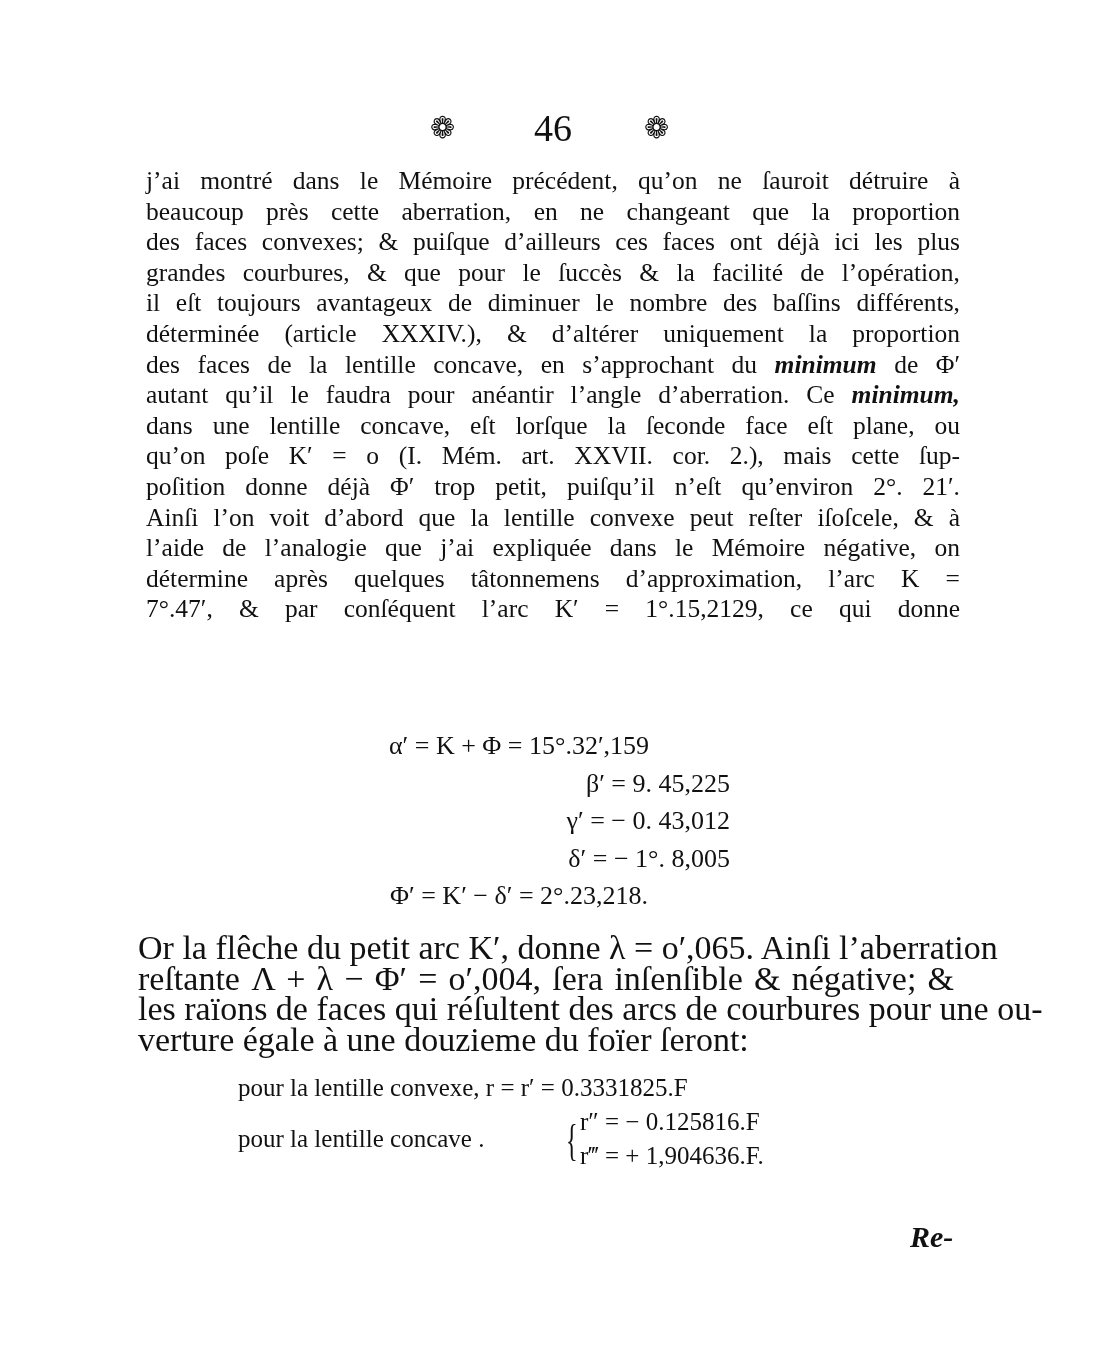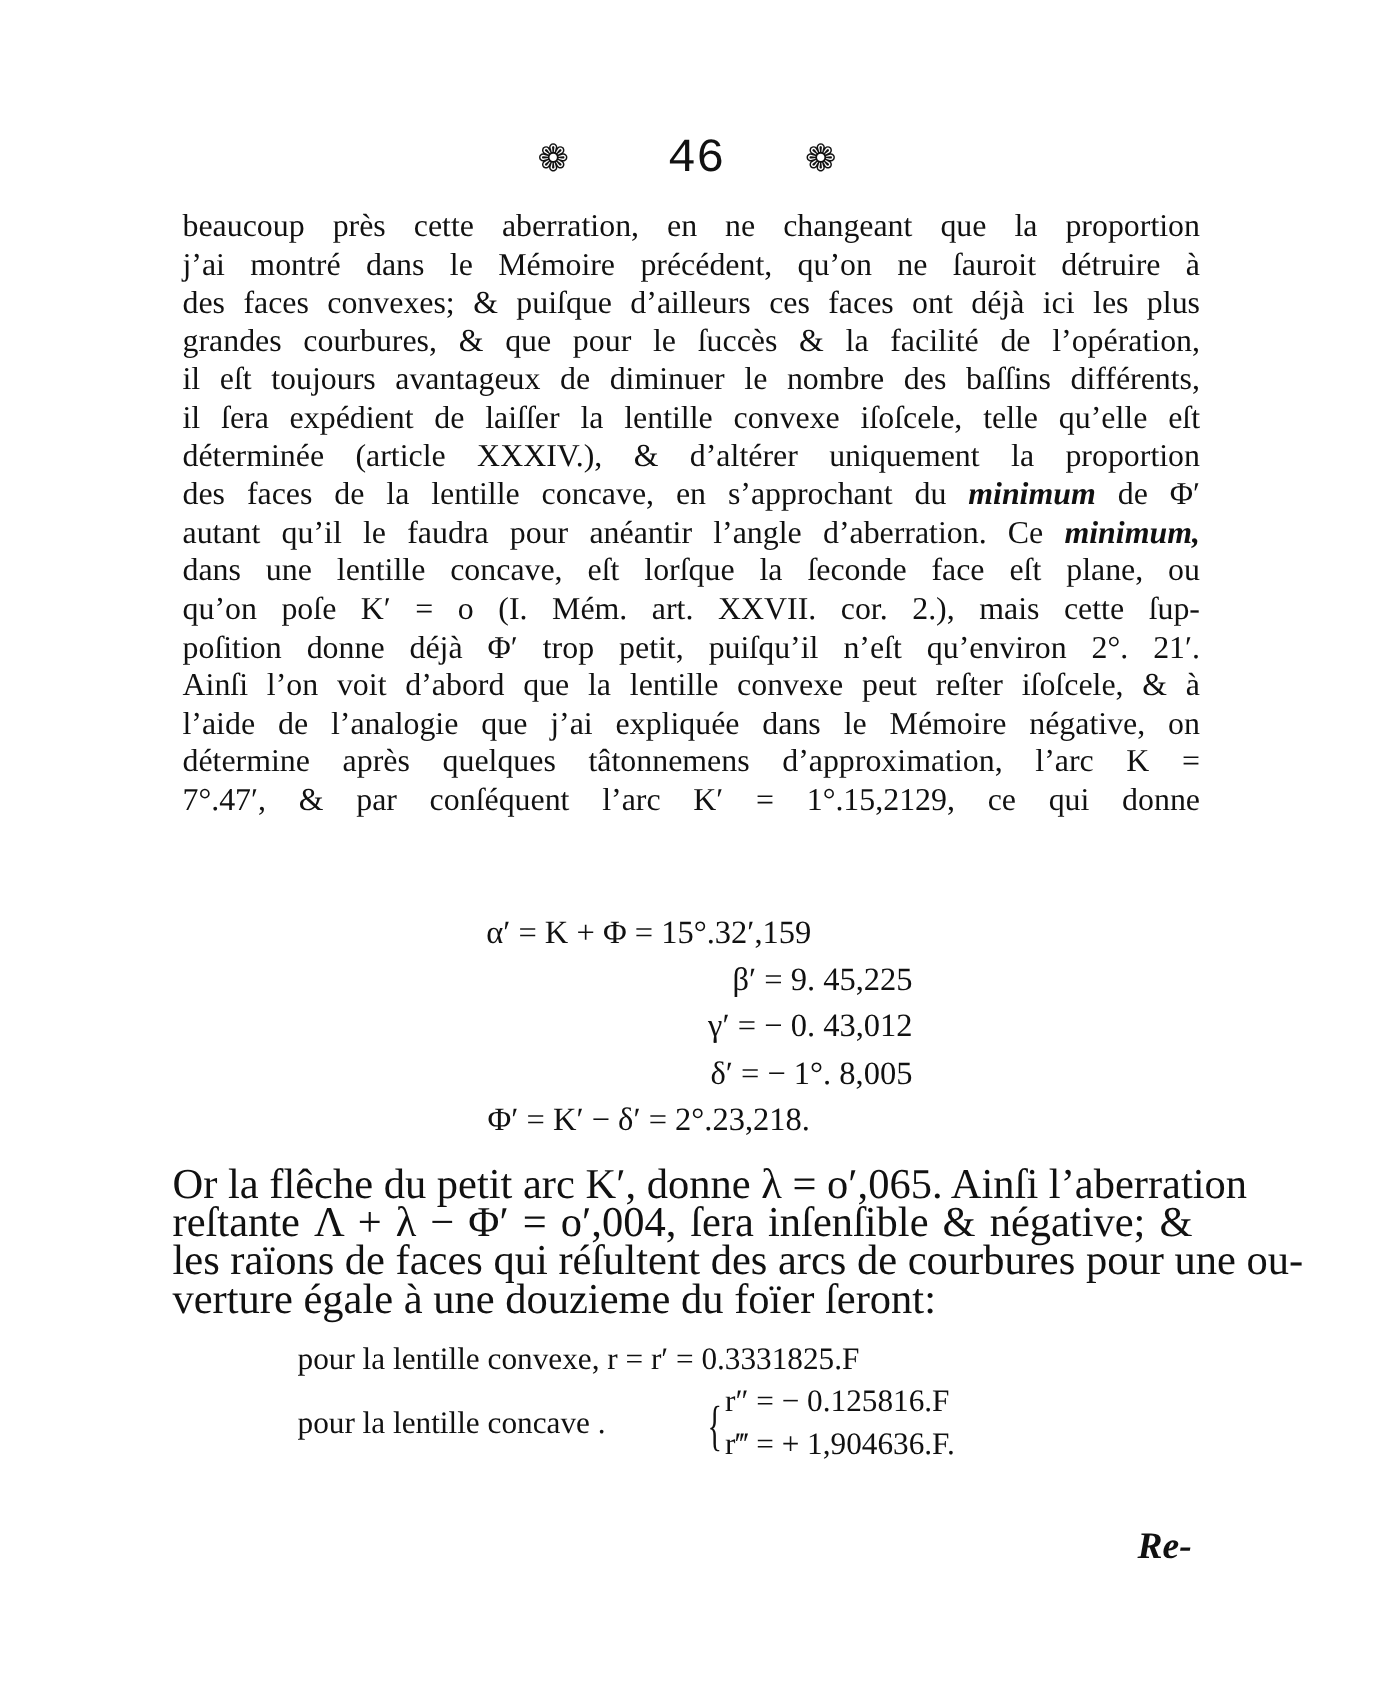--- a/index.html
+++ b/index.html
@@ -1,21 +1,21 @@
 <!DOCTYPE html>
 <html><head>
 <meta charset="utf-8">
 <style>
   html, body { margin:0; padding:0; background:#ffffff; }
   body { width:1100px; height:1363px; position:relative; overflow:hidden; color:#111; font-family:"Liberation Serif","DejaVu Serif",serif; }
   .header { position:absolute; top:106px; left:0; width:1100px; height:50px; }
   .orn { position:absolute; top:4px; font-size:30px; line-height:36px; color:#111; }
   .orn.left { left:430px; }
   .orn.right { left:644px; }
-  .pageno { position:absolute; left:534px; top:0; font-size:38px; line-height:44px;font-family:Liberation Mono, monospace; }
+  .pageno { position:absolute; left:534px; top:0; font-size:38px; line-height:44px; }
   .body-text { position:absolute; left:146px; top:166px; width:814px; font-size:25.5px; line-height:30.6px; }
   .line { display:block; white-space:nowrap; text-align:justify; text-align-last:justify; height:30.6px; }
   .line.last { text-align-last:left; }
   .eq-block { position:absolute; left:300px; top:727px; width:430px; }
   .eq-row { display:block; text-align:right; height:37.5px; white-space:nowrap; font-size:26px; line-height:37.5px; }
   .eq-row.first, .eq-row.last { text-align:center; padding-left:8px; }
   .para2 { position:absolute; left:138px; top:933px; width:816px; font-size:34px; line-height:30.6px; }
   .radii { position:absolute; left:238px; top:1071px; font-size:25px; line-height:34px; }
   .radii .row { display:block; white-space:nowrap; height:34px; }
   .radii .concave-label { position:absolute; left:0; top:51px; white-space:nowrap; }
@@ -27,26 +27,25 @@
 </head>
 <body>
 
 <div class="header">
   <span class="orn left">❁</span>
   <span class="pageno">46</span>
   <span class="orn right">❁</span>
 </div>
 
 <div class="body-text">
+  <span class="line">j’ai montré dans le Mémoire précédent, qu’on ne ſauroit détruire à</span>
   <span class="line">beaucoup près cette aberration, en ne changeant que la proportion</span>
-  <span class="line">j’ai montré dans le Mémoire précédent, qu’on ne ſauroit détruire à</span>
   <span class="line">des faces convexes; &amp; puiſque d’ailleurs ces faces ont déjà ici les plus</span>
   <span class="line">grandes courbures, &amp; que pour le ſuccès &amp; la facilité de l’opération,</span>
   <span class="line">il eſt toujours avantageux de diminuer le nombre des baſſins différents,</span>
-  <span class="line">il ſera expédient de laiſſer la lentille convexe iſoſcele, telle qu’elle eſt</span>
   <span class="line">déterminée (article XXXIV.), &amp; d’altérer uniquement la proportion</span>
   <span class="line"><span>des faces de la lentille concave, en s’approchant du </span><i class="it">minimum</i><span> de Φ′</span></span>
   <span class="line"><span>autant qu’il le faudra pour anéantir l’angle d’aberration. Ce </span><i class="it">minimum,</i></span>
   <span class="line">dans une lentille concave, eſt lorſque la ſeconde face eſt plane, ou</span>
   <span class="line">qu’on poſe K′ = o (I. Mém. art. XXVII. cor. 2.), mais cette ſup-</span>
   <span class="line">poſition donne déjà Φ′ trop petit, puiſqu’il n’eſt qu’environ 2°. 21′.</span>
   <span class="line">Ainſi l’on voit d’abord que la lentille convexe peut reſter iſoſcele, &amp; à</span>
   <span class="line">l’aide de l’analogie que j’ai expliquée dans le Mémoire négative, on</span>
   <span class="line">détermine après quelques tâtonnemens d’approximation, l’arc K =</span>
   <span class="line">7°.47′, &amp; par conſéquent l’arc K′ = 1°.15,2129, ce qui donne</span>

